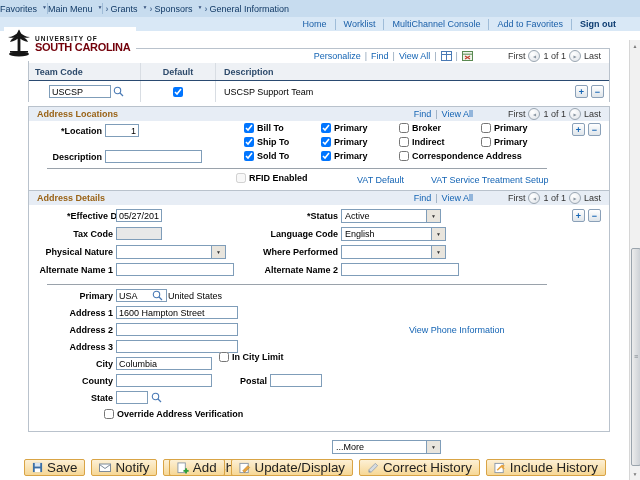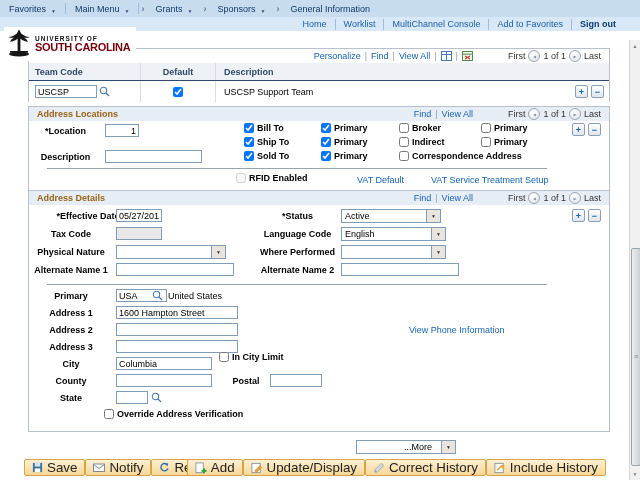--- a/index.html
+++ b/index.html
@@ -1,21 +1,21 @@
 <!DOCTYPE html>
 <html><head>
 <meta charset="utf-8">
 <style>
   html,body{margin:0;padding:0;}
   body{width:640px;height:480px;position:relative;overflow:hidden;background:#fff;
        font-family:"Liberation Sans",sans-serif;font-size:9px;color:#000;}
   
   .topnav{position:absolute;top:0;left:0;width:640px;height:17px;background:#c7dcef;
           border-bottom:1px solid #aac6e0;display:flex;align-items:center;color:#123a66;}
-  .topnav .bc{display:flex;align-items:flex-end;gap:3px;padding:0 9px;cursor:pointer;white-space:nowrap;}
+  .topnav .bc{display:flex;align-items:flex-start;gap:3px;padding:0 0;cursor:pointer;white-space:nowrap;}
   .vbar{width:1px;height:11px;background:#9fbcd8;}
   .caret::after{content:"▼";font-size:5px;color:#35507a;margin-left:2px;}
   .chev{color:#5a7aa0;font-weight:bold;padding:0 2px;}
   .chev::before{content:"›";}
   
   .band2{position:absolute;top:17px;left:0;width:640px;height:14px;background:#d9e8f6;
          display:flex;align-items:center;justify-content:flex-end;padding-right:16px;box-sizing:border-box;}
   .band2 .hl{color:#1a5fa8;padding:0 8px;cursor:pointer;white-space:nowrap;}
   .band2 .signout{color:#0d3c71;font-weight:bold;padding:0 8px;cursor:pointer;}
   
@@ -41,21 +41,21 @@
   
   .ghead{height:17px;background:#eef1f5;border-bottom:1px solid #2a4a71;display:flex;align-items:center;
          color:#2d4a6b;font-weight:bold;}
   .grow{height:21px;display:flex;align-items:center;background:#fff;}
   .c1{width:112px;padding-left:6px;box-sizing:border-box;border-right:1px solid #d8dde3;height:100%;
       display:flex;align-items:center;}
   .c2{width:74px;border-right:1px solid #d8dde3;height:100%;display:flex;align-items:center;justify-content:center;}
   .c3{flex:1;padding-left:8px;height:100%;display:flex;align-items:center;}
   .c4{width:52px;height:100%;display:flex;align-items:center;justify-content:flex-end;gap:3px;padding-right:5px;box-sizing:border-box;}
   
-  .lbl{position:absolute;font-weight:bold;text-align:center;white-space:nowrap;}
+  .lbl{position:absolute;font-weight:bold;text-align:right;white-space:nowrap;}
   .tin{position:absolute;height:13px;border:1px solid #7f9db9;font-family:inherit;font-size:9px;
        padding:0 2px;box-sizing:border-box;background:#fff;}
   .tin:disabled{background:#e8e8e8;}
   .num{text-align:right;}
   .combo{position:absolute;height:14px;border:1px solid #7f9db9;background:#fff;display:flex;
          box-sizing:border-box;cursor:pointer;}
   .ctext{flex:1;padding:1px 3px 0;white-space:nowrap;overflow:hidden;}
   .cbtn{width:13px;background:#e9e5dd;border-left:1px solid #7f9db9;display:flex;align-items:center;
         justify-content:center;}
   .cbtn::before{content:"▼";font-size:5px;color:#333;}
@@ -68,21 +68,21 @@
          color:#1464b4;font-weight:bold;cursor:pointer;}
   .pmbox.plus::before{content:"+";}
   .pmbox.minus::before{content:"−";}
   .divider{position:absolute;border-top:1px solid #9aa2ab;}
   .alink{position:absolute;color:#1464b4;cursor:pointer;white-space:nowrap;}
   .mag{position:absolute;cursor:pointer;}
   
   .btn{display:inline-flex;align-items:center;gap:4px;height:17px;padding:0 7px;
        background:linear-gradient(#fdf0d5,#f6d795);border:1px solid #d9a445;border-radius:2px;
        color:#222;cursor:pointer;white-space:nowrap;}
-  .btngroup{position:absolute;display:flex;gap:0;}
+  .btngroup{position:absolute;display:flex;gap:6px;}
   
   .vscroll{position:absolute;right:0;top:40px;width:11px;height:440px;background:#f1f1f1;
            border-left:1px solid #d6d6d6;box-sizing:border-box;}
   .sbbtn{position:absolute;left:0;width:10px;height:12px;display:flex;align-items:center;justify-content:center;
          color:#7a7a7a;font-size:5px;cursor:pointer;}
   .sbthumb{position:absolute;left:1px;width:8px;top:208px;height:216px;background:linear-gradient(90deg,#ececec,#cdd1d6);
            border:1px solid #9aa4ad;border-radius:2px;cursor:pointer;}
   .sbthumb::after{content:"≡";position:absolute;top:50%;left:50%;transform:translate(-50%,-55%);
                   color:#7d858d;font-size:7px;}
 </style>
@@ -174,21 +174,21 @@
     </span>
   </div>
   <div class="ghead">
     <div class="c1">Team Code</div>
     <div class="c2">Default</div>
     <div class="c3">Description</div>
     <div class="c4"></div>
   </div>
   <div class="grow">
     <div class="c1">
-      <input class="tin" style="position: static; width: 62px;" value="USCSP">
+      <input class="tin" style="position: static; width: 62px; margin-left: 14px;" value="USCSP">
       <svg class="mag" style="position:static;margin-left:2px;" width="11" height="11" viewBox="0 0 11 11">
         <circle cx="4.5" cy="4.5" r="3.2" fill="none" stroke="#4a7ab5" stroke-width="1.1"></circle>
         <line x1="7" y1="7" x2="10" y2="10" stroke="#4a7ab5" stroke-width="1.3"></line>
       </svg>
     </div>
     <div class="c2">
       <input type="checkbox" checked="" style="">
     </div>
     <div class="c3">USCSP Support Team</div>
     <div class="c4">
@@ -374,21 +374,21 @@
     <line x1="7" y1="7" x2="10" y2="10" stroke="#4a7ab5" stroke-width="1.3"></line>
   </svg>
 
   <div class="cell" style="left:75px;top:218px;">
     <input type="checkbox" style="">
       <span>Override Address Verification</span>
     </div>
 </div>
 
 <div style="position:absolute;left:0;top:440px;width:640px;height:16px;">
-  <div class="combo" style="left:356px;top:0;width:100px;padding-left:44px;">
+  <div class="combo" style="left:332px;top:0;width:109px;">
     <span class="ctext">...More</span>
     <span class="cbtn"></span>
   </div>
 </div>
 
 <div class="btngroup" style="left:24px;top:459px;">
   <button class="btn">
     <svg width="11" height="11" viewBox="0 0 12 12">
       <rect x="1" y="1" width="10" height="10" fill="#3a6ea5"></rect>
       <rect x="3" y="1" width="6" height="4" fill="#d8e4f0"></rect>

